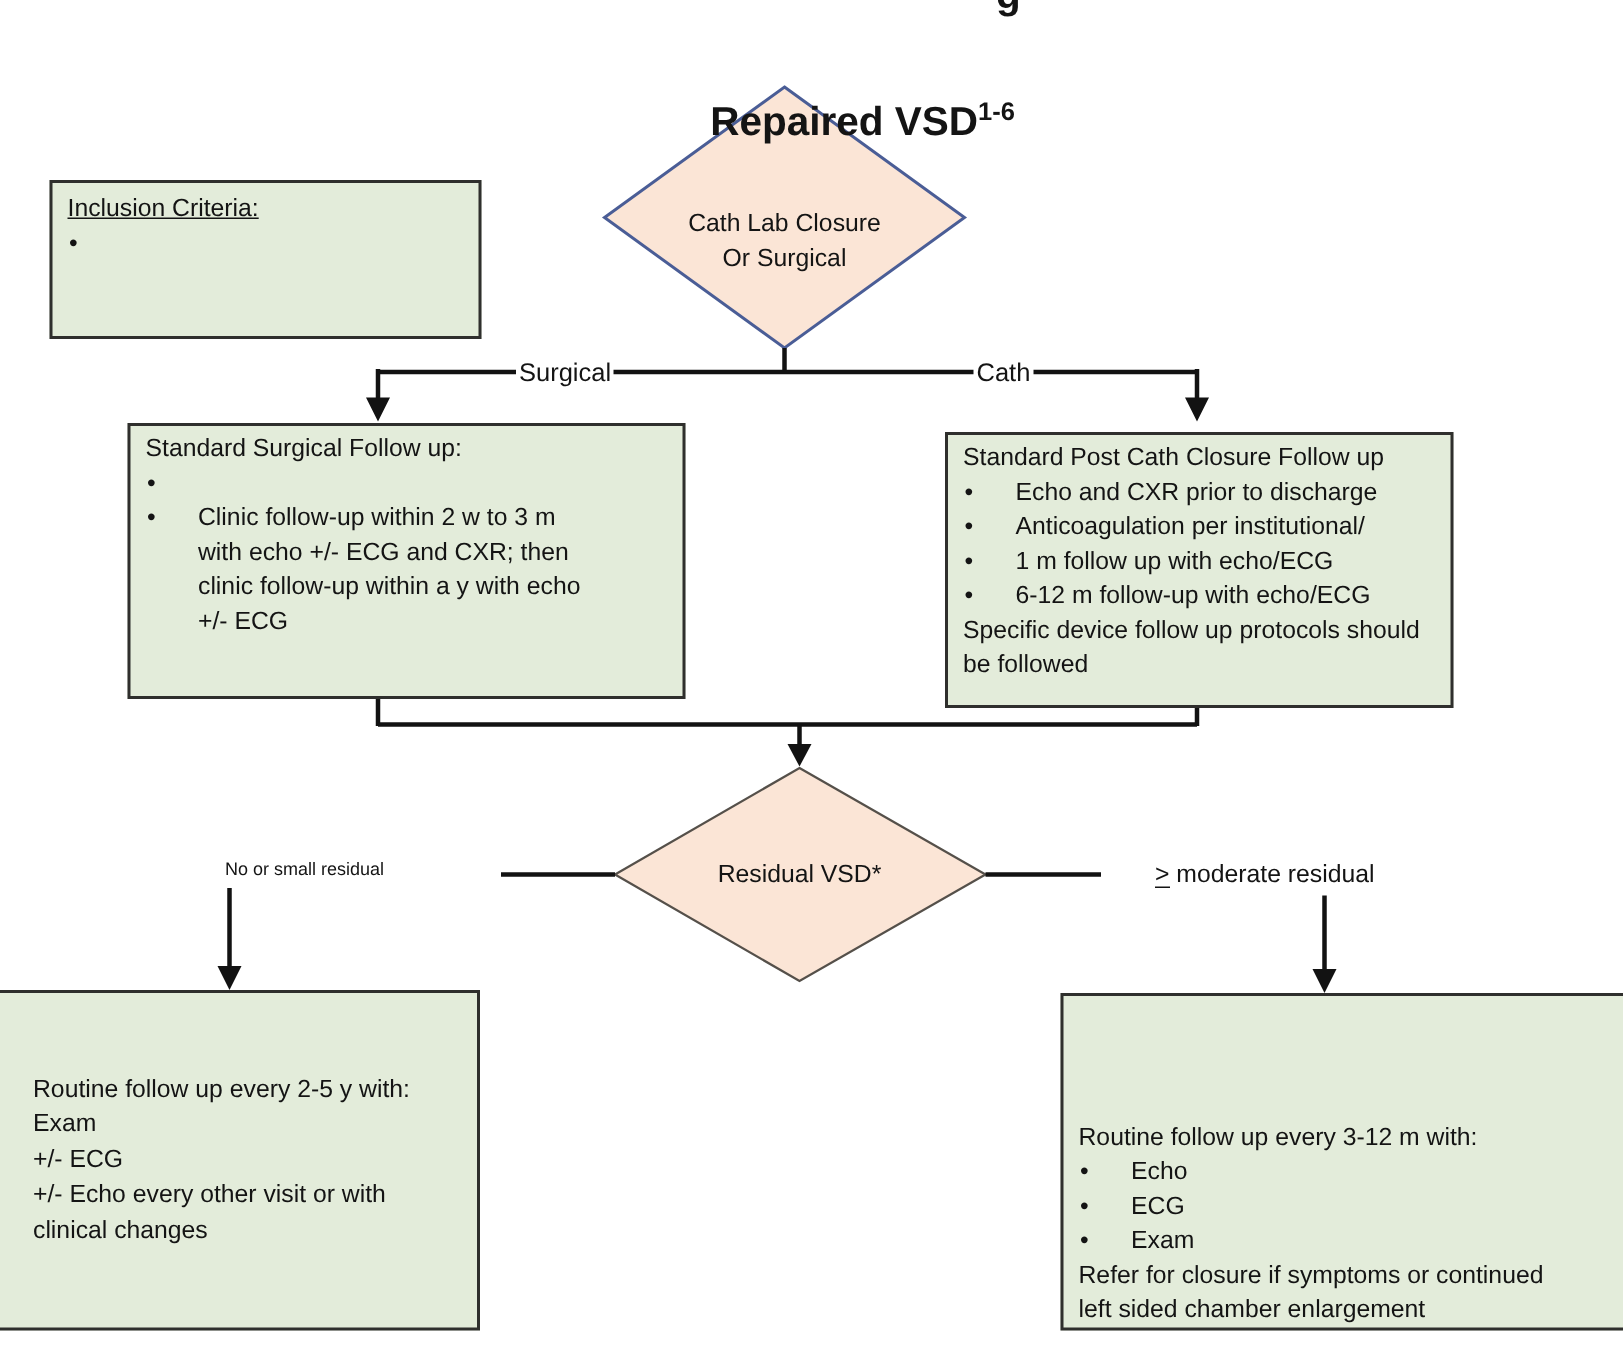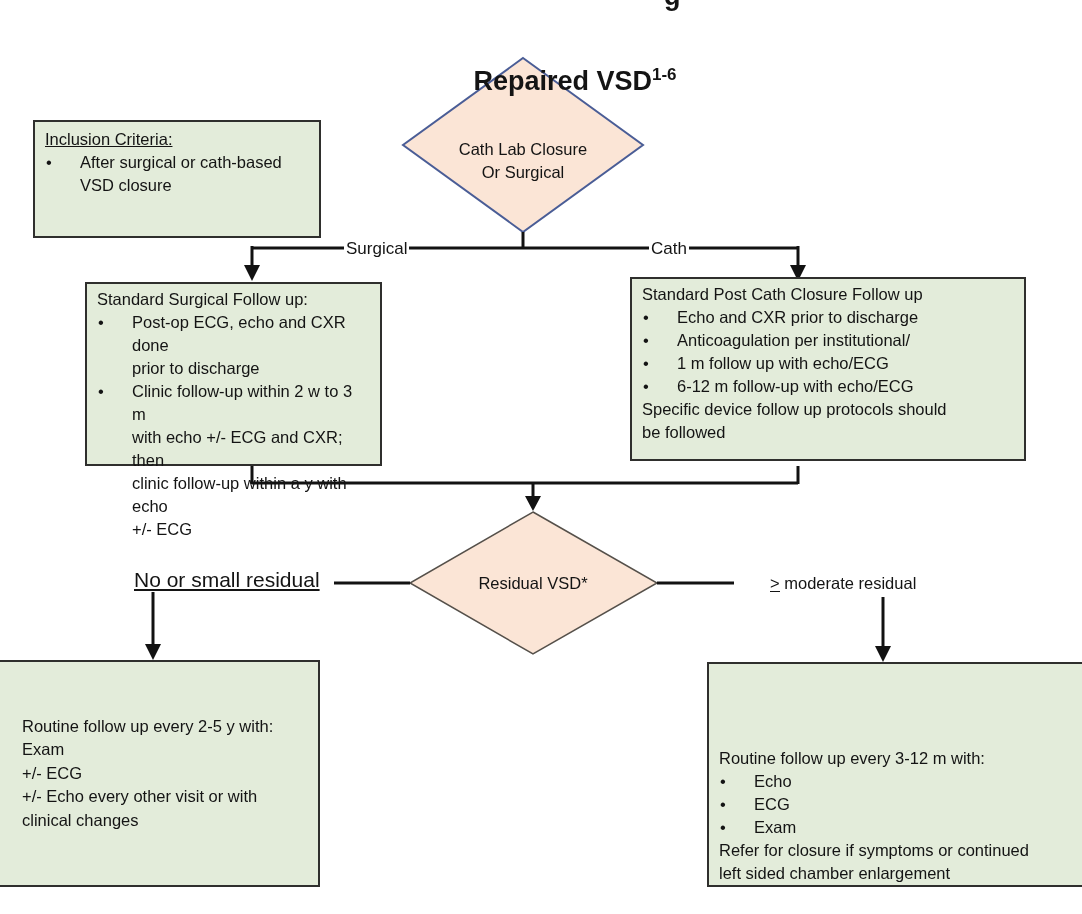--- a/index.html
+++ b/index.html
@@ -29,45 +29,45 @@
     background:#e3ecda;border:2px solid #2f2f2d;box-sizing:border-box;
     z-index:2;font-size:16.5px;line-height:23px;
   }
   .gbox .heading{padding:4px 6px 0 10px;}
   .gbox .footer-line{padding:0 4px 0 10px;}
   .bullet-row{display:flex;align-items:flex-start;}
   .bullet-glyph{width:34px;padding-left:11px;flex:0 0 auto;}
   .bullet-text{flex:1 1 auto;padding-right:14px;}
   .underlined{text-decoration:underline;}
 
-  .inclusion-box{left:33px;top:120px;width:288px;height:118px;}
+  .inclusion-box{left:33px;top:120px;width:288px;height:106px;}
   .inclusion-box .heading{padding-top:6px;}
 
-  .surgical-box{left:85px;top:282px;width:297px;height:184px;}
-  .cath-box{left:630px;top:277px;width:396px;height:184px;}
+  .surgical-box{left:85px;top:282px;width:372px;height:184px;}
+  .cath-box{left:630px;top:288px;width:339px;height:184px;}
 
   .outcome-left{left:-3px;top:660px;width:323px;height:227px;
     display:flex;flex-direction:column;justify-content:center;}
   .outcome-left .plain-line{padding:0 10px 0 23px;line-height:23.5px;}
 
   .outcome-right{left:707px;top:662px;width:378px;height:225px;
     display:flex;flex-direction:column;justify-content:flex-end;}
 
   
   .diamond-label{
     z-index:3;text-align:center;font-size:16.5px;line-height:23px;
   }
   .diamond1-label{left:423px;top:138px;width:200px;}
   .diamond2-label{left:433px;top:572px;width:200px;}
 
   
   .edge-label{z-index:3;font-size:17px;line-height:19px;background:#ffffff;padding:0 2px;}
   .edge-surgical{left:344px;top:239px;}
   .edge-cath{left:649px;top:239px;}
-  .edge-left-residual{left:134px;top:570px;font-size:21px;background:transparent;padding:0;text-decoration:underline;}
+  .edge-left-residual{left:150px;top:570px;font-size:12px;background:transparent;padding:0;}
   .edge-right-residual{left:770px;top:574px;font-size:16.5px;background:transparent;padding:0;}
   .geq-symbol{border-bottom:1.5px solid #141414;display:inline-block;line-height:15px;}
 </style>
 </head>
 <body>
 
 <svg class="connector-layer" width="1082" height="914" viewBox="0 0 1082 914">
 
   <polygon points="523,58 643,145 523,232 403,145" fill="#fbe5d6" stroke="#4a5d96" stroke-width="2"></polygon>
 
@@ -100,43 +100,35 @@
 <div class="abs title-cutoff">g</div>
 
 <div class="abs title">
   <span>Repaired VSD</span><sup>1-6</sup>
 </div>
 
 <div class="abs gbox inclusion-box">
   <div class="heading underlined">Inclusion Criteria:</div>
   <div class="bullet-row">
     <span class="bullet-glyph">•</span>
-    <span class="bullet-text">
-      <div>After surgical or cath-based</div>
-      <div>VSD closure</div>
-    </span>
   </div>
 </div>
 
 <div class="abs diamond-label diamond1-label">
   <div>Cath Lab Closure</div>
   <div>Or Surgical</div>
 </div>
 
 <div class="abs edge-label edge-surgical">Surgical</div>
 <div class="abs edge-label edge-cath">Cath</div>
 
 <div class="abs gbox surgical-box">
   <div class="heading">Standard Surgical Follow up:</div>
   <div class="bullet-row">
     <span class="bullet-glyph">•</span>
-    <span class="bullet-text">
-      <div>Post-op ECG, echo and CXR done</div>
-      <div>prior to discharge</div>
-    </span>
   </div>
   <div class="bullet-row">
     <span class="bullet-glyph">•</span>
     <span class="bullet-text">
       <div>Clinic follow-up within 2 w to 3 m</div>
       <div>with echo +/- ECG and CXR; then</div>
       <div>clinic follow-up within a y with echo</div>
       <div>+/- ECG</div>
     </span>
   </div>

